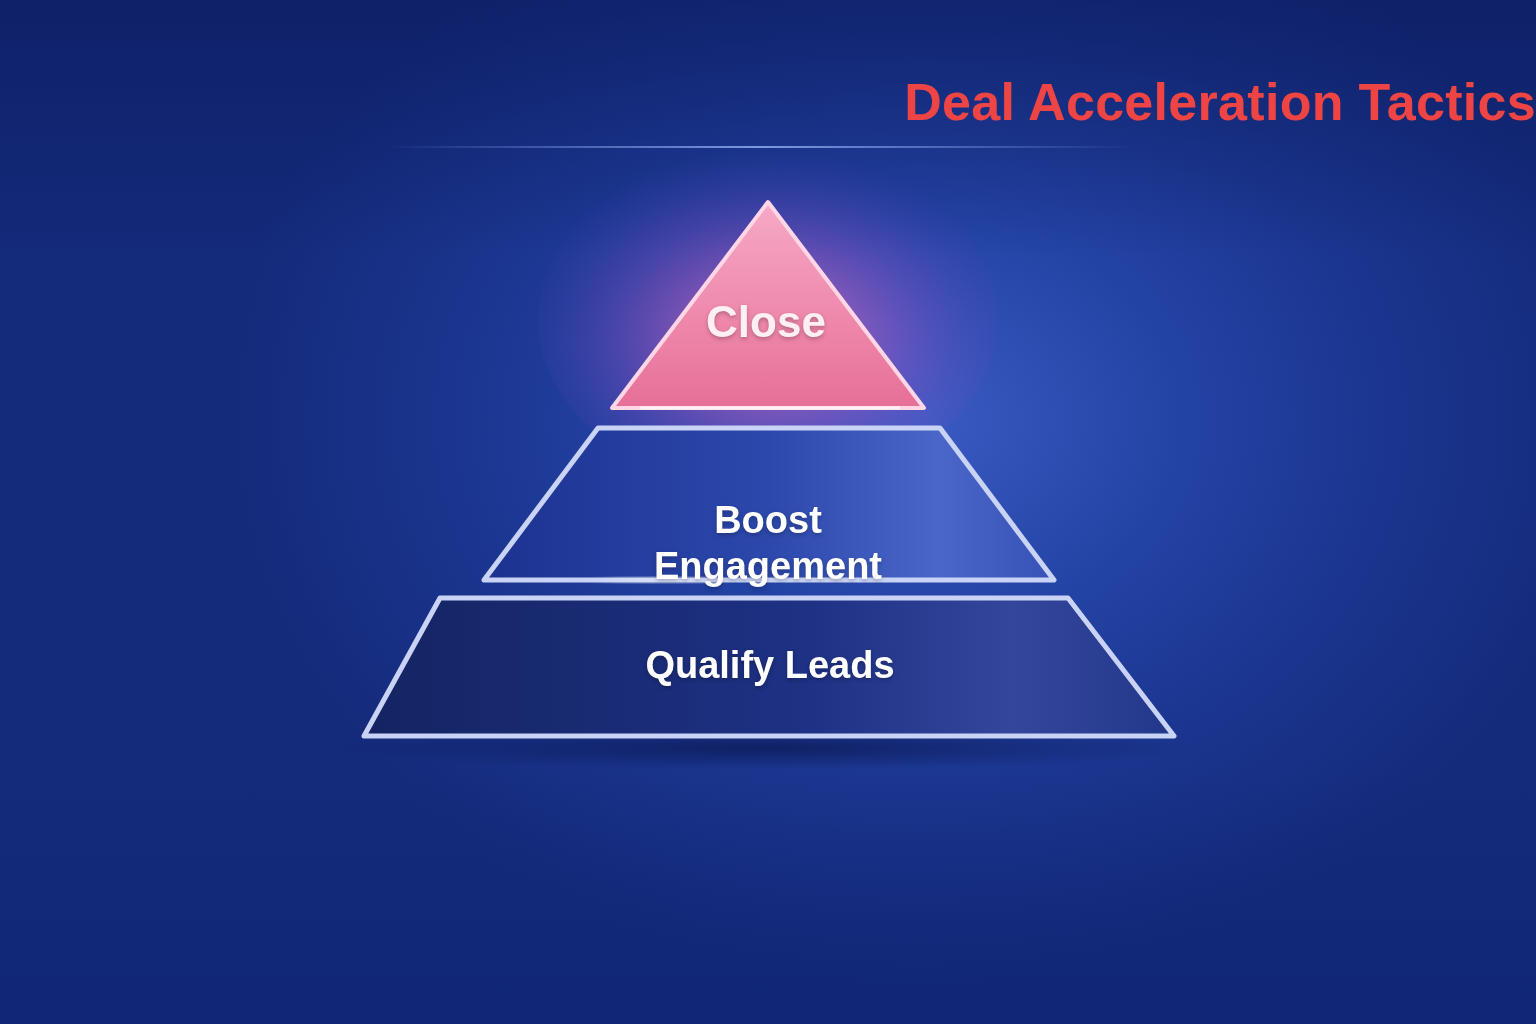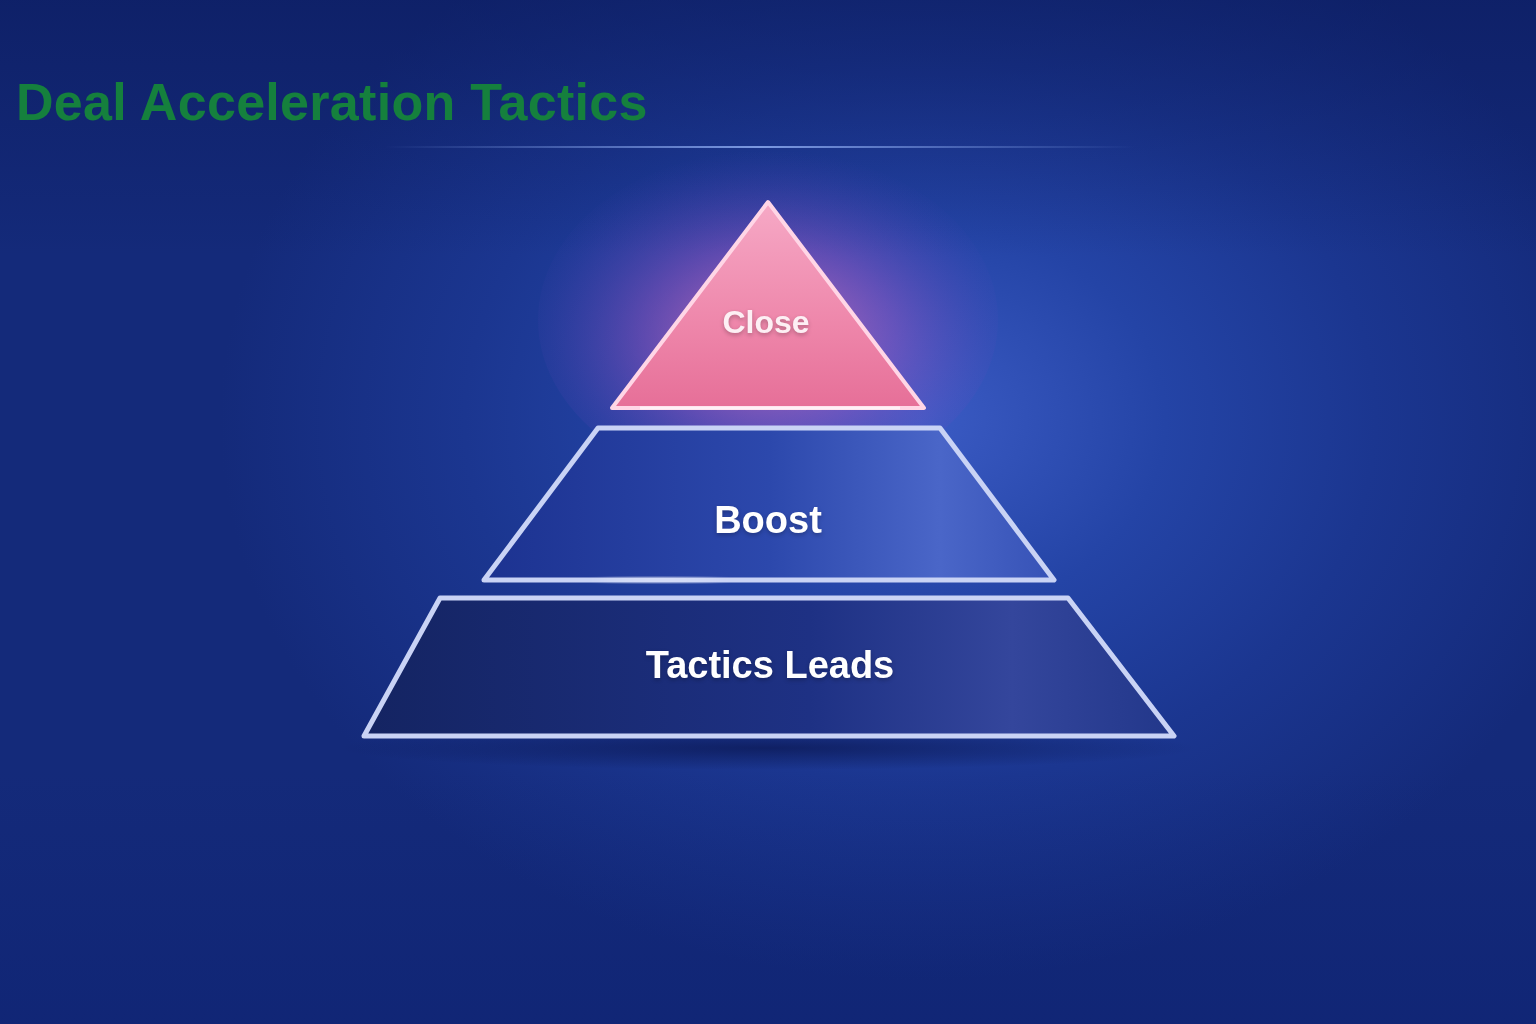--- a/index.html
+++ b/index.html
@@ -1,24 +1,24 @@
 <!DOCTYPE html>
 <html><head>
 <meta charset="utf-8">
 <style>
   html,body{margin:0;padding:0;}
   body{width:1536px;height:1024px;overflow:hidden;position:relative;
     background:radial-gradient(ellipse 700px 560px at 920px 420px,#3b5bc4 0%,#2444a6 35%,#1b3690 65%,#142a7a 100%);
     font-family:"Liberation Sans",sans-serif;}
   .vignette{position:absolute;inset:0;background:linear-gradient(180deg,rgba(10,25,90,0.55) 0%,rgba(10,25,90,0) 25%,rgba(10,25,90,0) 75%,rgba(10,30,110,0.35) 100%);pointer-events:none;}
-  .title{position:absolute;left:16px;right:0;top:72px;text-align:left;color:#15803d;font-size:52px;font-weight:bold;letter-spacing:0.3px;}
+  .title{position:absolute;left:16px;right:0;top:72px;text-align:right;color:#ef4444;font-size:52px;font-weight:bold;letter-spacing:0.3px;}
   .rule{position:absolute;left:385px;width:750px;top:146px;height:2px;background:linear-gradient(90deg,rgba(120,150,230,0) 0%,rgba(140,170,240,0.85) 50%,rgba(120,150,230,0) 100%);}
   svg.pyr{position:absolute;left:0;top:0;}
   .label{position:absolute;color:#fff;font-weight:bold;text-align:center;line-height:1.2;text-shadow:0 2px 4px rgba(0,0,0,0.25);}
-  .l-top{left:668px;width:196px;top:300px;font-size:32px;line-height:44px;color:#fdeff4;}
+  .l-top{left:668px;width:196px;top:300px;font-size:44px;line-height:44px;color:#fdeff4;}
   .l-mid{left:568px;width:400px;top:458px;font-size:38px;line-height:46px;margin-top:39px;}
   .l-bot{left:470px;width:600px;top:642px;font-size:38px;line-height:46px;}
 </style>
 </head>
 <body>
 
 <div class="vignette"></div>
 
 <div class="title">Deal Acceleration Tactics</div>
 <div class="rule"></div>
@@ -74,17 +74,18 @@
     <line x1="640" y1="408" x2="900" y2="408" stroke="#fff3f8" stroke-width="3" opacity="0.9"></line>
   </g>
 </svg>
 
 <div class="label l-top">
   <div>Close</div>
 </div>
 
 <div class="label l-mid">
   <div>Boost</div>
+  <div>Engagement</div>
 </div>
 
 <div class="label l-bot">
-  <div>Tactics Leads</div>
+  <div>Qualify Leads</div>
 </div>
 
 </body></html>

